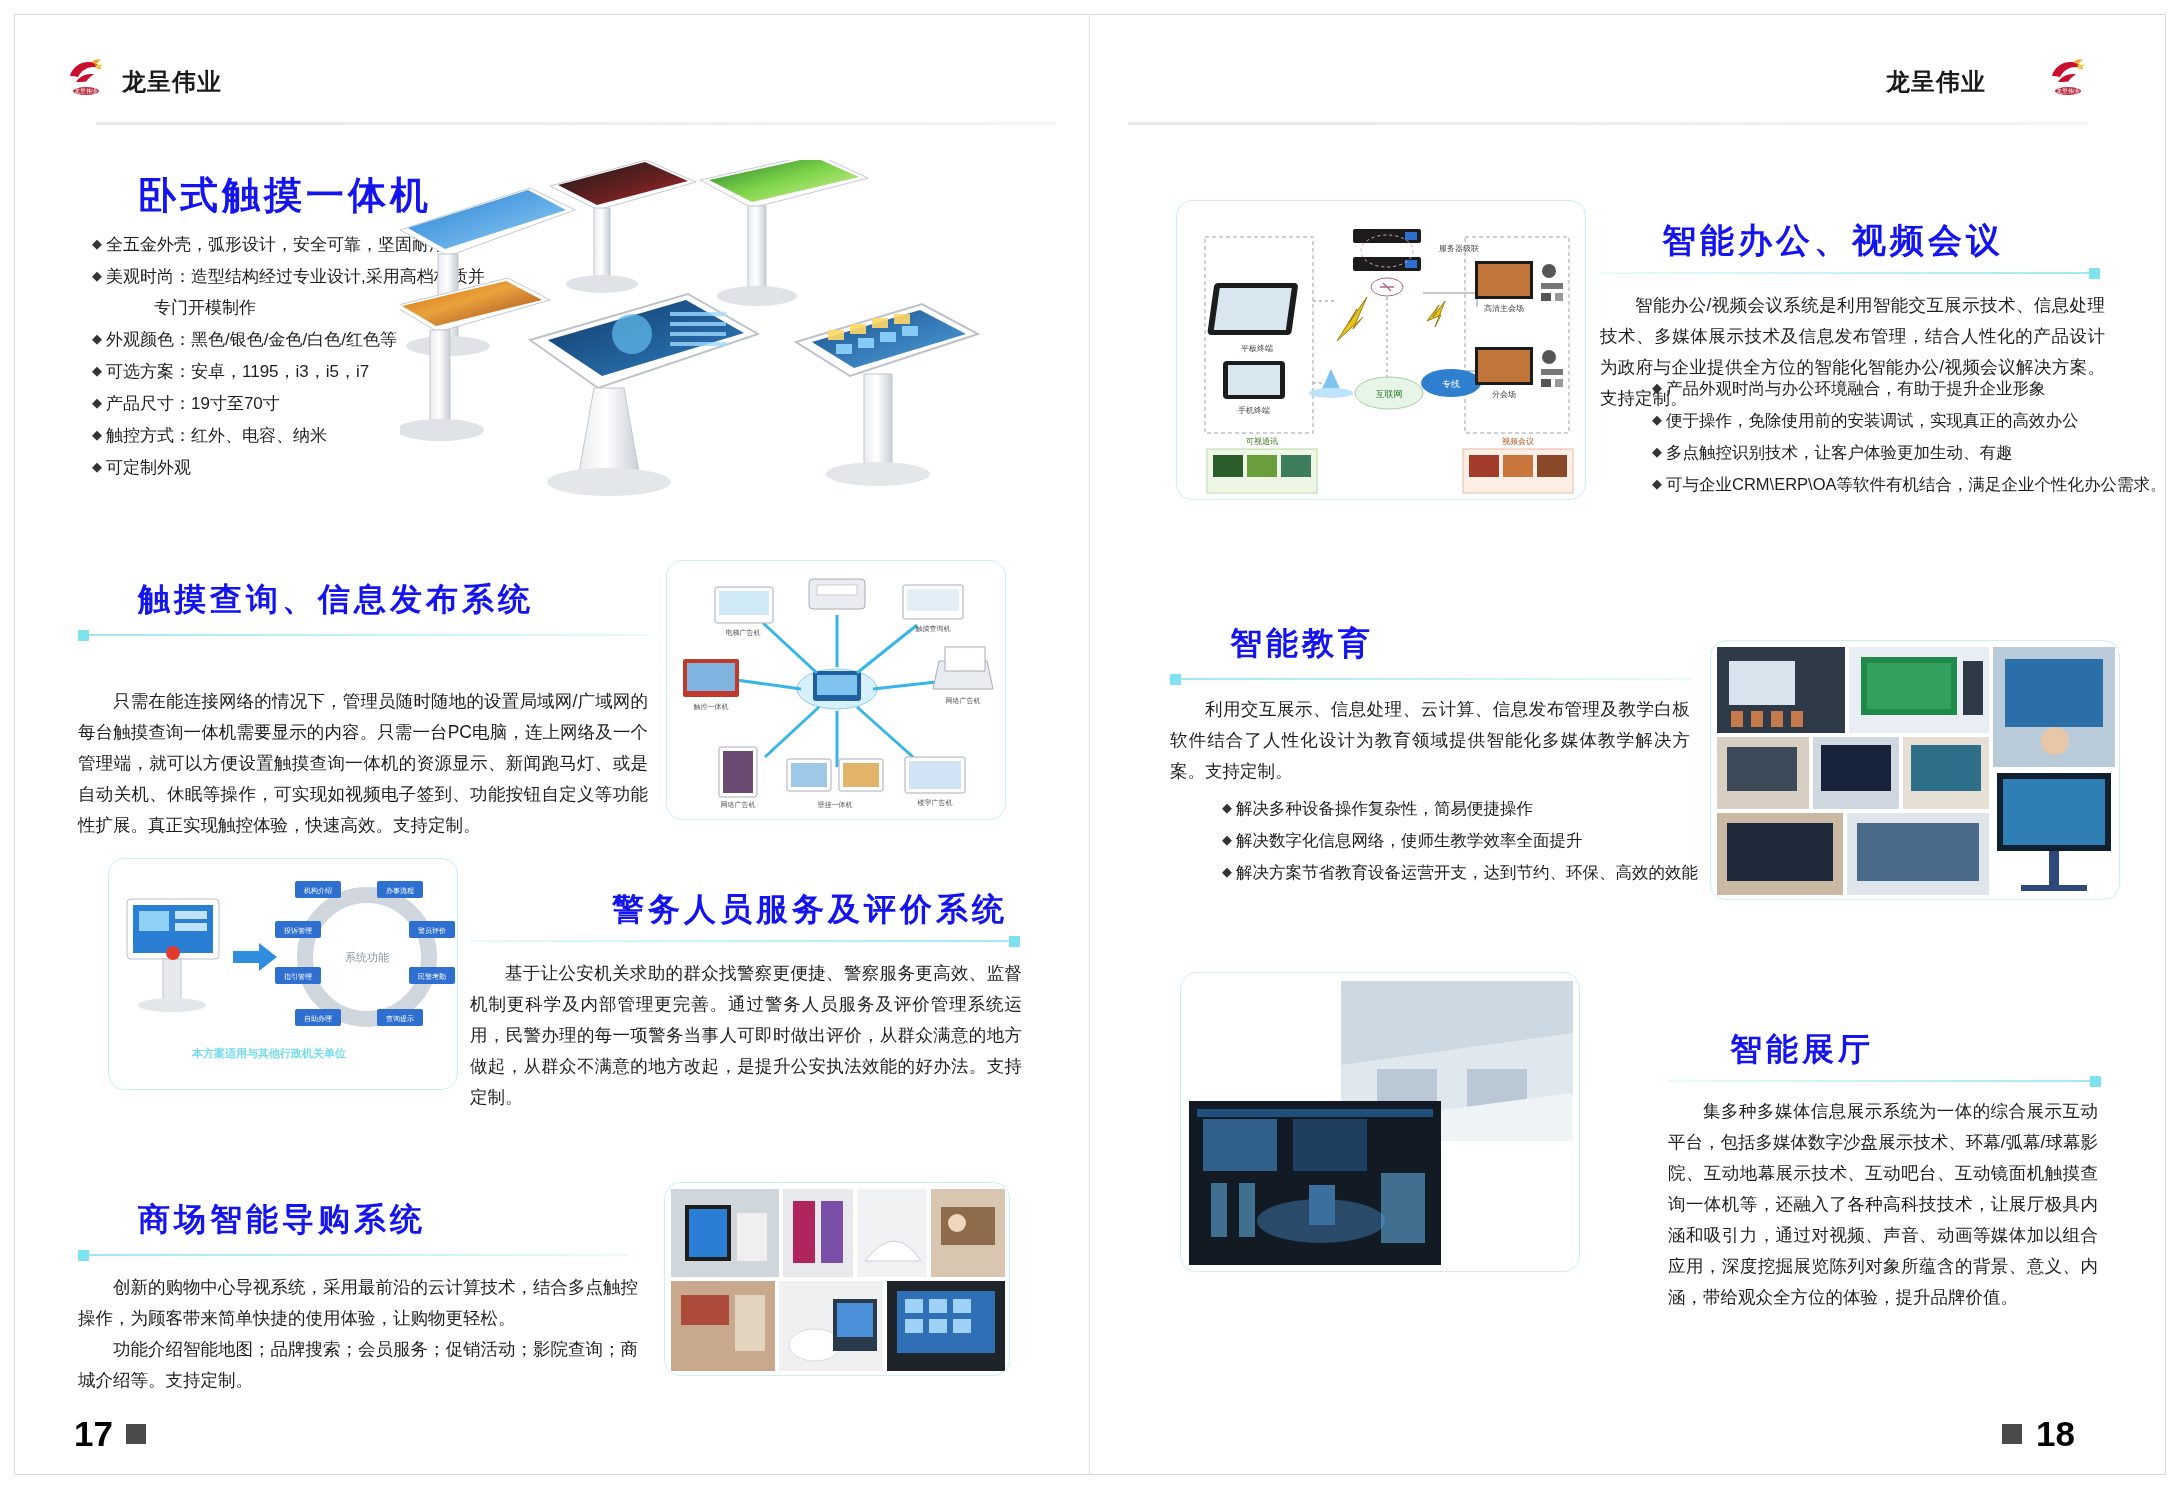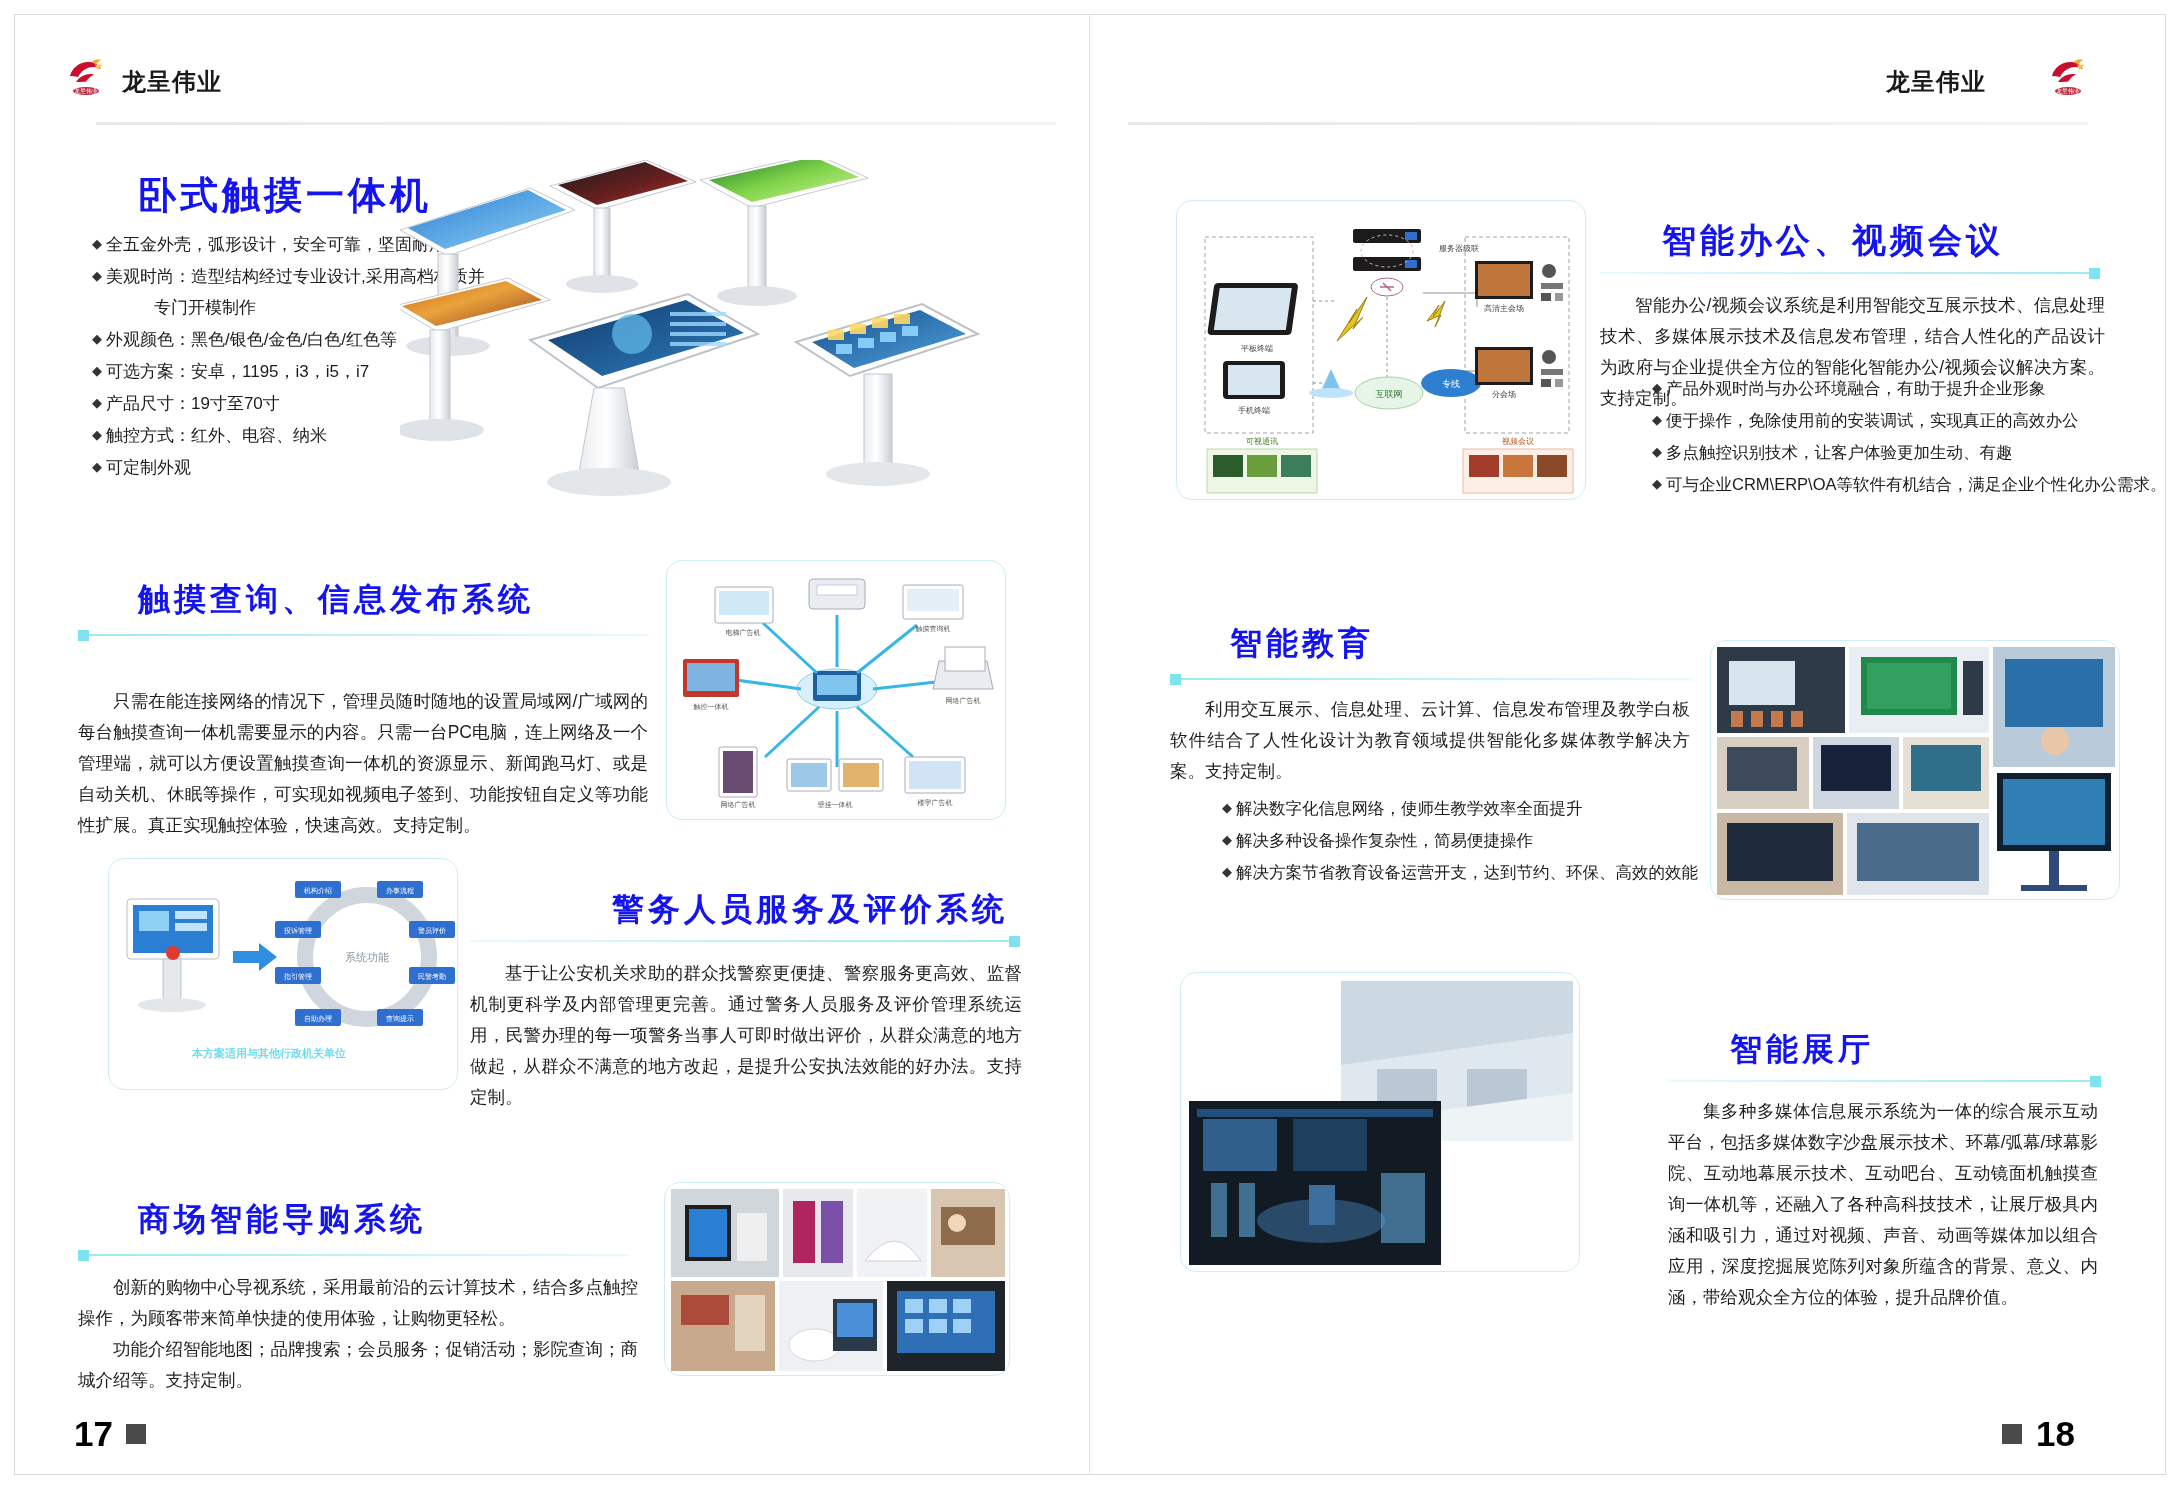--- a/index.html
+++ b/index.html
@@ -501,22 +501,22 @@
 
   <div class="h-title" style="left:1184px; top:622px; font-size:32px;">智能教育</div>
   <div class="h-dot" style="left:1170px; top:674px;"></div>
   <div class="h-rule" style="left:1181px; top:678px; width:510px;"></div>
 
   <div class="para" style="left:1170px; top:694px; width:520px;">
     <p>利用交互展示、信息处理、云计算、信息发布管理及教学白板软件结合了人性化设计为教育领域提供智能化多媒体教学解决方案。支持定制。</p>
   </div>
 
   <div class="blist" style="left:1222px; top:792px; width:500px; font-size:16.5px;">
+    <div><span class="bullet">◆</span><span>解决多种设备操作复杂性，简易便捷操作</span></div>
     <div><span class="bullet">◆</span><span>解决数字化信息网络，使师生教学效率全面提升</span></div>
-    <div><span class="bullet">◆</span><span>解决多种设备操作复杂性，简易便捷操作</span></div>
     <div><span class="bullet">◆</span><span>解决方案节省教育设备运营开支，达到节约、环保、高效的效能</span></div>
   </div>
 
   <div class="card" style="left:1710px; top:640px; width:410px; height:260px;">
     <svg width="410" height="260" viewBox="0 0 410 260">
       <rect x="6" y="6" width="128" height="86" fill="#2f3a48"></rect>
       <rect x="18" y="20" width="66" height="44" fill="#d8e4ee"></rect>
       <g fill="#c47a4a">
           <rect x="20" y="70" width="12" height="16"></rect>
           <rect x="40" y="70" width="12" height="16"></rect>

